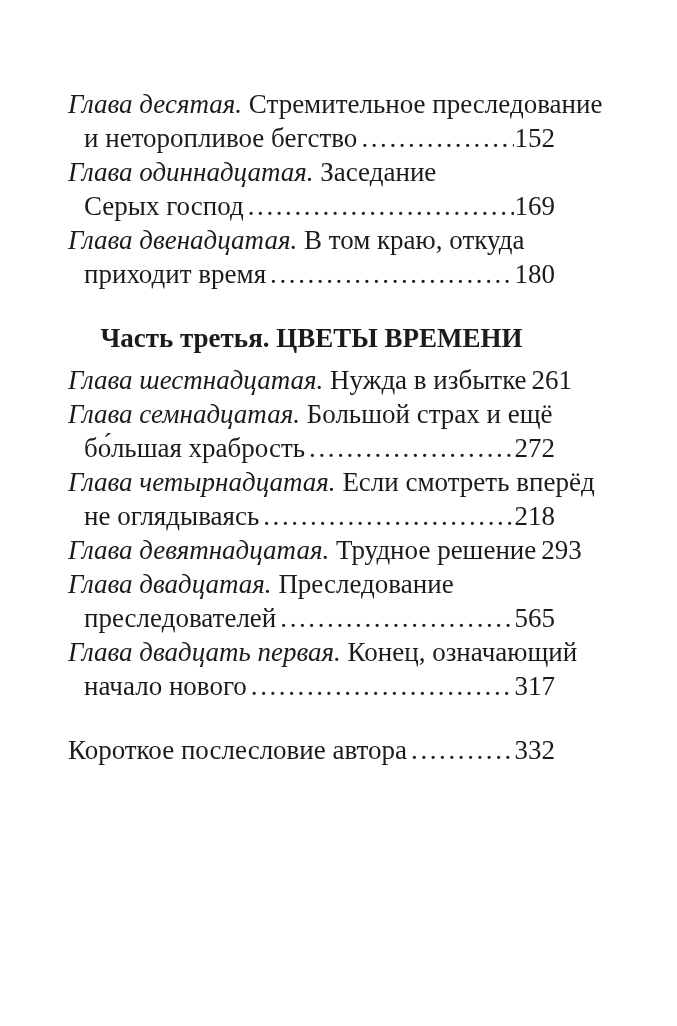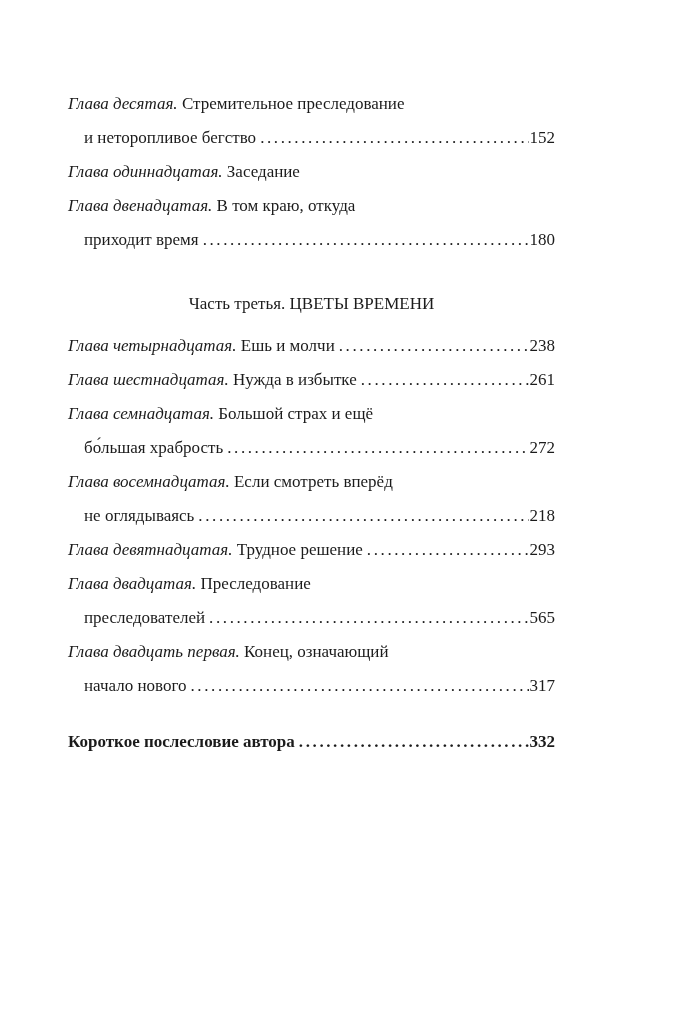--- a/index.html
+++ b/index.html
@@ -3,21 +3,21 @@
 <meta charset="utf-8">
 <style>
   html, body { margin: 0; padding: 0; background: #ffffff; }
   .book-page {
     width: 677px;
     height: 1026px;
     box-sizing: border-box;
     background: #ffffff;
     color: #1b1b1b;
     font-family: "Liberation Serif", "DejaVu Serif", serif;
-    font-size: 17px;
+    font-size: 27px;
     padding: 87px 122px 0 68px;
     overflow: hidden;
   }
   .toc { width: 100%; }
   .entry { margin: 0; }
   .line {
     display: flex;
     align-items: baseline;
     line-height: 34px;
     min-height: 34px;
@@ -30,64 +30,62 @@
     overflow: hidden;
     white-space: nowrap;
     min-width: 0;
     margin: 0 1px 0 4px;
   }
   .leader::after {
     content: "................................................................................";
     letter-spacing: 2.6px;
   }
   .page-num { flex: 0 0 auto; }
-  .entry.part { margin-top: 30px; margin-bottom: 8px; }
+  .entry.part { margin-top: 30px; margin-bottom: 8px; font-weight: bold; }
   .entry.part .line { justify-content: center; }
-  .entry.afterword { margin-top: 22px; font-weight: bold; }
+  .entry.afterword { margin-top: 30px; }
 </style>
 </head>
 <body>
 
 <div class="book-page">
   <div class="toc" id="toc-list">
       <div class="entry chapter">
         <div class="line">
           <span class="line-main"><span class="chapter-label">Глава десятая.</span><span class="line-text"> Стремительное преследование</span></span>
         </div>
         <div class="line indent">
           <span class="line-main"><span class="line-text">и неторопливое бегство</span></span>
           <span class="leader"></span>
           <span class="page-num">152</span>
         </div>
       </div>
       <div class="entry chapter">
         <div class="line">
           <span class="line-main"><span class="chapter-label">Глава одиннадцатая.</span><span class="line-text"> Заседание</span></span>
         </div>
+        <div class="line indent">
+          <span class="line-main"><span class="line-text">Серых господ</span></span>
+          <span class="leader"></span>
+          <span class="page-num">169</span>
+        </div>
       </div>
       <div class="entry chapter">
         <div class="line">
           <span class="line-main"><span class="chapter-label">Глава двенадцатая.</span><span class="line-text"> В том краю, откуда</span></span>
         </div>
         <div class="line indent">
           <span class="line-main"><span class="line-text">приходит время</span></span>
           <span class="leader"></span>
           <span class="page-num">180</span>
         </div>
       </div>
       <div class="entry part">
         <div class="line">
           <span class="line-main"><span class="line-text">Часть третья. ЦВЕТЫ ВРЕМЕНИ</span></span>
-        </div>
-      </div>
-      <div class="entry chapter">
-        <div class="line">
-          <span class="line-main"><span class="chapter-label">Глава четырнадцатая.</span><span class="line-text"> Ешь и молчи</span></span>
-          <span class="leader"></span>
-          <span class="page-num">238</span>
         </div>
       </div>
       <div class="entry chapter">
         <div class="line">
           <span class="line-main"><span class="chapter-label">Глава шестнадцатая.</span><span class="line-text"> Нужда в избытке</span></span>
           <span class="leader"></span>
           <span class="page-num">261</span>
         </div>
       </div>
       <div class="entry chapter">
@@ -95,21 +93,21 @@
           <span class="line-main"><span class="chapter-label">Глава семнадцатая.</span><span class="line-text"> Большой страх и ещё</span></span>
         </div>
         <div class="line indent">
           <span class="line-main"><span class="line-text">бо́льшая храбрость</span></span>
           <span class="leader"></span>
           <span class="page-num">272</span>
         </div>
       </div>
       <div class="entry chapter">
         <div class="line">
-          <span class="line-main"><span class="chapter-label">Глава восемнадцатая.</span><span class="line-text"> Если смотреть вперёд</span></span>
+          <span class="line-main"><span class="chapter-label">Глава четырнадцатая.</span><span class="line-text"> Если смотреть вперёд</span></span>
         </div>
         <div class="line indent">
           <span class="line-main"><span class="line-text">не оглядываясь</span></span>
           <span class="leader"></span>
           <span class="page-num">218</span>
         </div>
       </div>
       <div class="entry chapter">
         <div class="line">
           <span class="line-main"><span class="chapter-label">Глава девятнадцатая.</span><span class="line-text"> Трудное решение</span></span>

